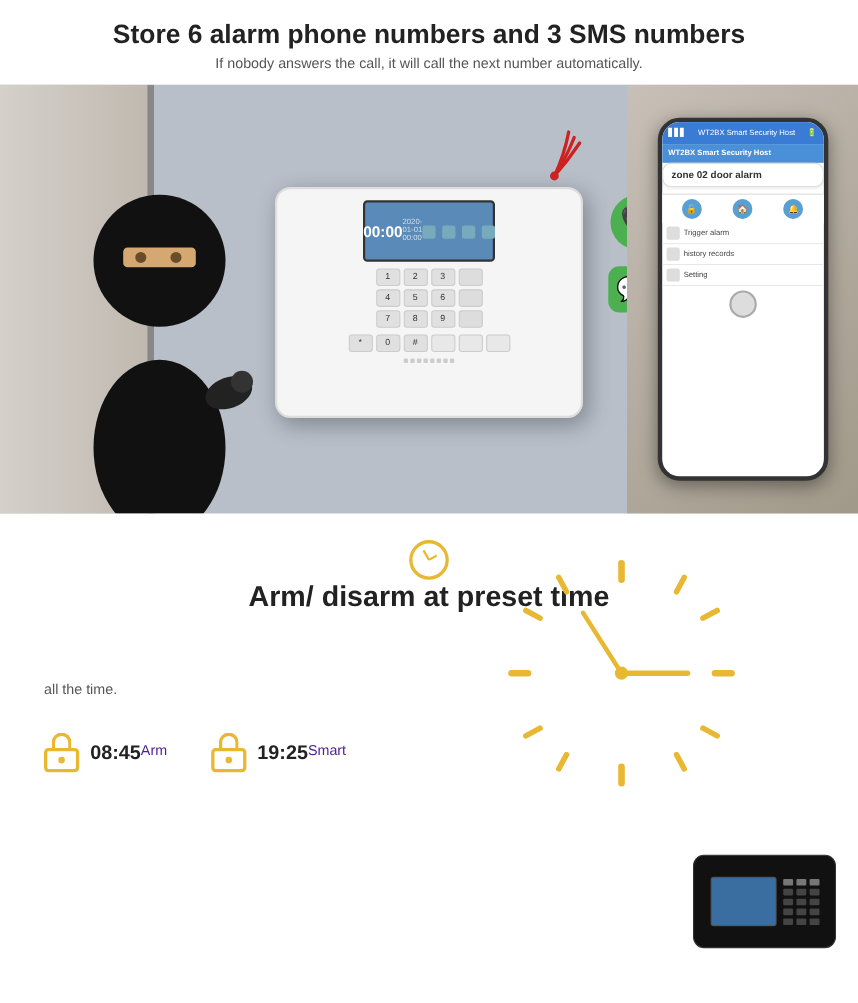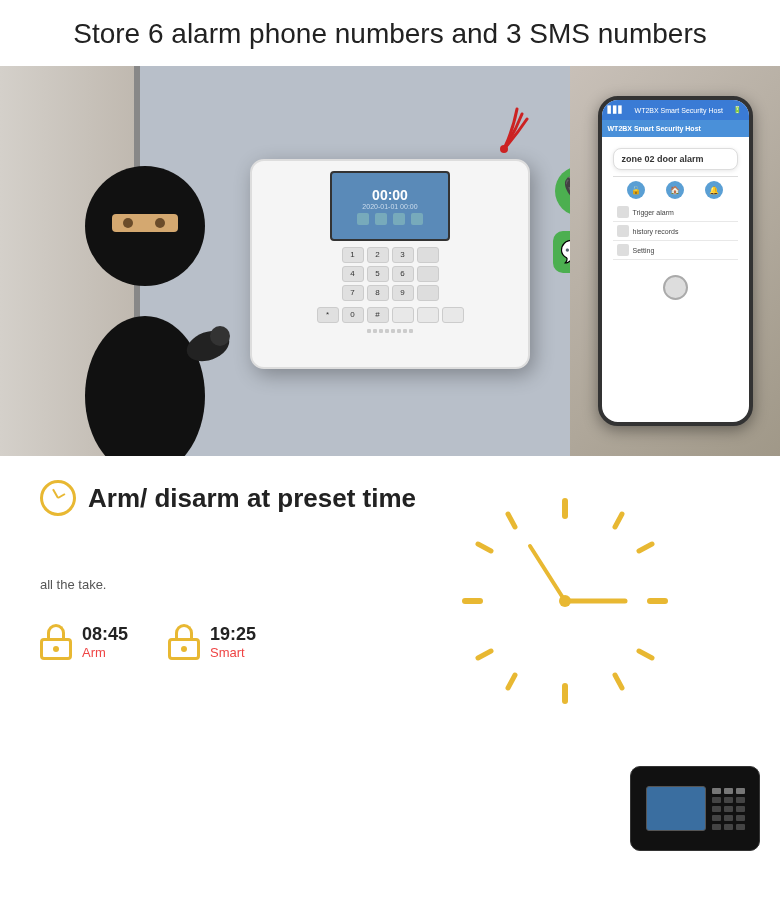--- a/index.html
+++ b/index.html
@@ -11,22 +11,22 @@
       overflow: hidden;
     }
 
     
     .top-section {
       text-align: center;
       padding: 18px 40px 12px;
       background: #fff;
     }
     .top-title {
-      font-size: 28px;
-      font-weight: normal;
+      font-size: 24px;
+      font-weight: bold;
       color: #222;
       margin-bottom: 4px;
     }
     .top-subtitle {
       font-size: 13px;
       color: #555;
     }
 
     
     .image-section {
@@ -73,26 +73,26 @@
       border: 2px solid #ddd;
       box-shadow: 4px 6px 20px rgba(0,0,0,0.3);
       padding: 10px;
       display: flex;
       flex-direction: column;
       align-items: center;
       gap: 6px;
     }
     .panel-screen {
       width: 120px;
-      height: 70px;
+      height: 56px;
       background: #5a8ab8;
       border-radius: 4px;
       border: 2px solid #333;
       display: flex;
-      flex-direction: column;
+      flex-direction: row;
       align-items: center;
       justify-content: center;
       color: #fff;
       font-size: 9px;
     }
     .panel-time {
       font-size: 14px;
       font-weight: bold;
     }
     .panel-keypad {
@@ -248,22 +248,22 @@
       height: 415px;
       background: #fff;
       position: relative;
       padding: 24px 40px 20px;
     }
 
     
     .feature-header {
       display: flex;
       align-items: center;
-      gap: 12px;
       margin-bottom: 14px;
+      flex-direction: column;
     }
     .clock-icon {
       width: 36px;
       height: 36px;
       border: 3px solid #e8b832;
       border-radius: 50%;
       position: relative;
       flex-shrink: 0;
     }
     .clock-icon::before {
@@ -342,30 +342,29 @@
       transform: translateX(-50%);
     }
     .lock-dot {
       width: 6px;
       height: 6px;
       background: #e8b832;
       border-radius: 50%;
     }
     .time-info {
       display: flex;
-      flex-direction: column;
     }
     .time-value {
       font-size: 18px;
       font-weight: bold;
       color: #222;
     }
     .time-label {
       font-size: 13px;
-      color: #ef4444;
+      color: #4c1d95;
     }
 
     
     .clock-graphic {
       position: absolute;
       right: 100px;
       top: 30px;
       width: 230px;
       height: 230px;
     }
@@ -403,20 +402,21 @@
       background: #444;
       border-radius: 1px;
     }
     .dk.light { background: #777; }
   </style>
 </head>
 <body>
 
 <div class="top-section">
   <div class="top-title">Store 6 alarm phone numbers and 3 SMS numbers</div>
+  <div class="top-subtitle">If nobody answers the call, it will call the next number automatically.</div>
 </div>
 
 <div class="image-section">
 
   <div class="door-frame">
     <div class="door-handle"></div>
   </div>
 
   <div style="position:absolute;left:60px;top:0;width:170px;height:390px;overflow:hidden;">
     <svg width="170" height="390" viewBox="0 0 170 390">
@@ -500,21 +500,21 @@
     <div class="phone">
       <div class="phone-status-bar">
         <span>▋▋▋</span>
         <span>WT2BX Smart Security Host</span>
         <span>🔋</span>
       </div>
       <div class="phone-header">
         <span>WT2BX Smart Security Host</span>
       </div>
 
-      <div style="padding:11px;">
+      <div style="padding:0;">
         <div class="alarm-bubble">
           <span>zone 02 door alarm</span>
         </div>
 
         <div class="phone-nav">
           <div class="nav-icon">🔓</div>
           <div class="nav-icon">🏠</div>
           <div class="nav-icon">🔔</div>
         </div>
 
@@ -540,21 +540,21 @@
 <div class="bottom-section">
 
   <div class="feature-header">
     <div class="clock-icon"></div>
     <div class="feature-title">Arm/ disarm at preset time</div>
   </div>
 
   <div class="feature-desc">
     <br>
     <br>
-    <span>all the take.</span>
+    <span>all the time.</span>
   </div>
 
   <div class="time-badges">
 
     <div class="time-badge">
       <div class="lock-icon">
         <div class="lock-shackle"></div>
         <div class="lock-body">
           <div class="lock-dot"></div>
         </div>

